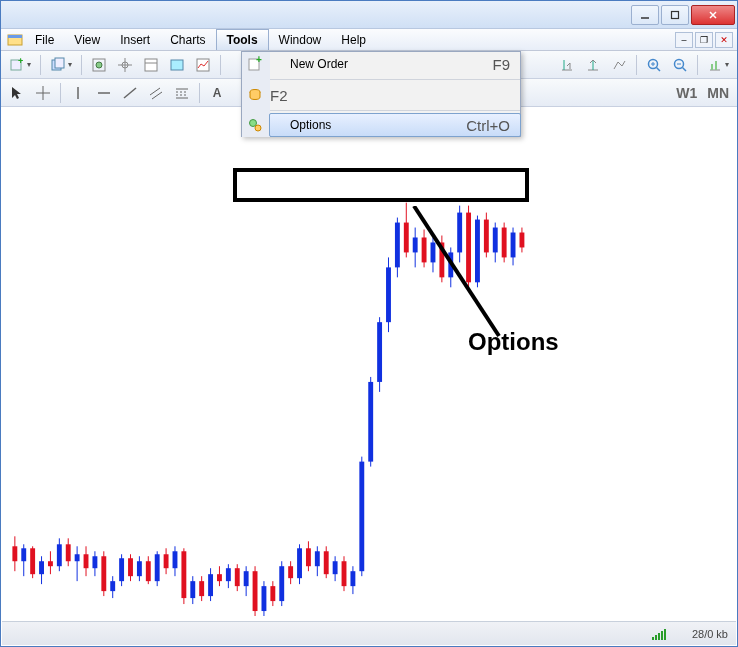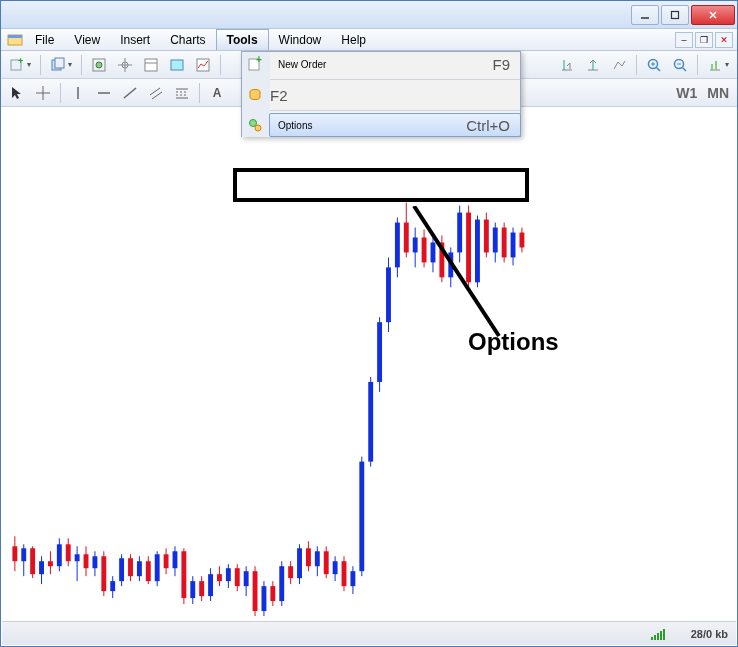--- a/index.html
+++ b/index.html
@@ -33,33 +33,33 @@
 
 .chart-area { position: absolute; left: 1px; right: 1px; top: 107px; bottom: 26px; background: #fff; }
 .chart-area svg { width: 100%; height: 100%; }
 
 
 .dropdown { position: absolute; left: 240px; top: 50px; width: 280px; background: #f2f2f2; border: 1px solid #9aa8c0; box-shadow: 2px 2px 5px rgba(0,0,0,.25); z-index: 10; }
 .dd-inner { border-left: 28px solid #e8ecf4; }
 .dd-item { height: 24px; display: flex; align-items: center; padding-right: 10px; position: relative; cursor: pointer; }
 .dd-item.highlighted { background: linear-gradient(#e8f0ff, #c8dcf8); border: 1px solid #7da2ce; border-radius: 2px; margin: -1px; }
 .dd-icon { position: absolute; left: -24px; width: 18px; height: 18px; display: flex; align-items: center; justify-content: center; }
-.dd-label { flex: 1; padding-left: 8px; font-size: 10px; }
+.dd-label { flex: 1; padding-left: 8px; font-size: 12px; margin-left: 12px; }
 .dd-shortcut { font-size: 15px; color: #555; }
 .dd-sep { height: 1px; background: #d0d4dc; margin: 3px 0 3px 0; }
 
 
 .highlight-box { position: absolute; left: 232px; top: 167px; width: 296px; height: 34px; border: 4px solid #000; z-index: 11; pointer-events: none; }
 
 
 .annotation-line { position: absolute; left: 408px; top: 205px; z-index: 9; pointer-events: none; }
 .annotation-text { position: absolute; left: 467px; top: 327px; font-family: "Segoe UI", sans-serif; font-size: 24px; font-weight: 600; color: #000; z-index: 9; pointer-events: none; }
 
 
-.statusbar { position: absolute; left: 1px; right: 1px; bottom: 1px; height: 24px; background: linear-gradient(#f0f2f6,#e2e6ee); border-top: 1px solid #c8d0dc; display: flex; align-items: center; justify-content: flex-end; padding: 0 8px; gap: 20px; font-size: 11px; color: #444; font-weight: bold; }
+.statusbar { position: absolute; left: 1px; right: 1px; bottom: 1px; height: 24px; background: linear-gradient(#f0f2f6,#e2e6ee); border-top: 1px solid #c8d0dc; display: flex; align-items: center; justify-content: flex-end; padding: 0 8px; gap: 20px; font-size: 11px; color: #444; }
 .conn-bars { display: flex; align-items: flex-end; gap: 1px; height: 12px; }
 .conn-bars span { width: 2px; background: #2a9d2a; }
 .conn-bars span:nth-child(1){height:3px} .conn-bars span:nth-child(2){height:5px} .conn-bars span:nth-child(3){height:7px} .conn-bars span:nth-child(4){height:9px} .conn-bars span:nth-child(5){height:11px}
 .conn-bars span.off { background: #c33; }
 </style>
 </head>
 <body>
 
 <div class="window">
 

